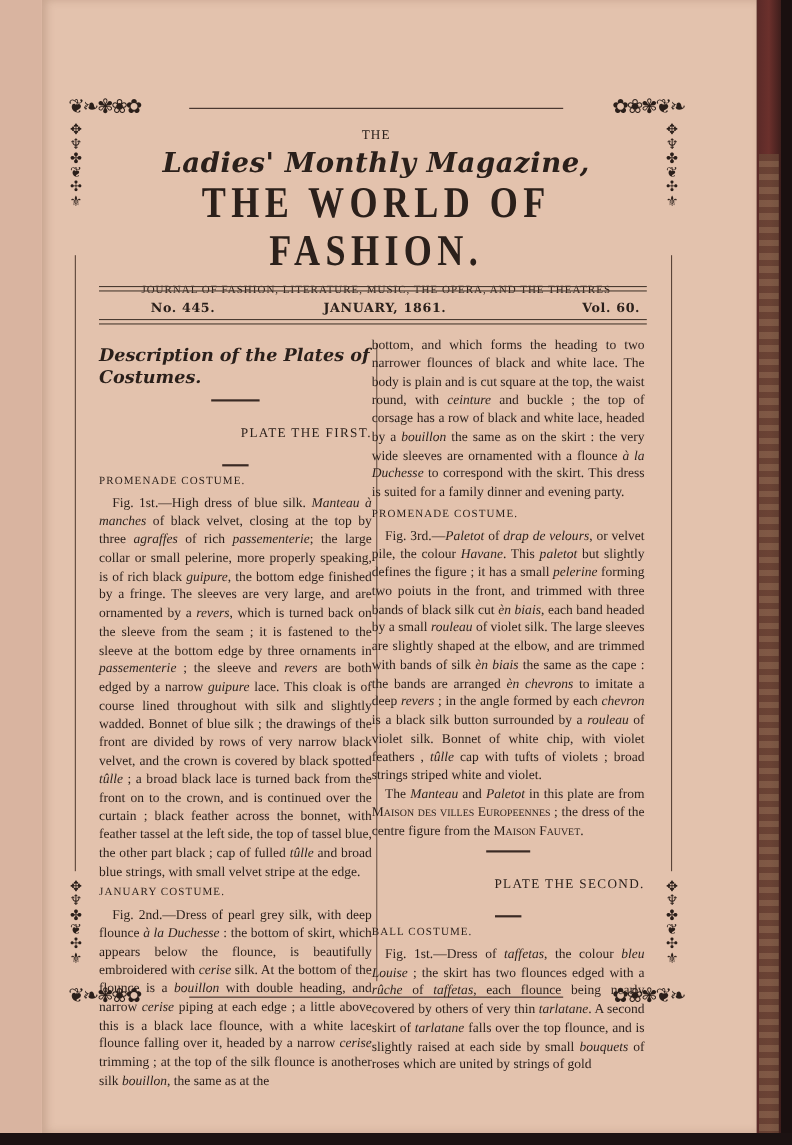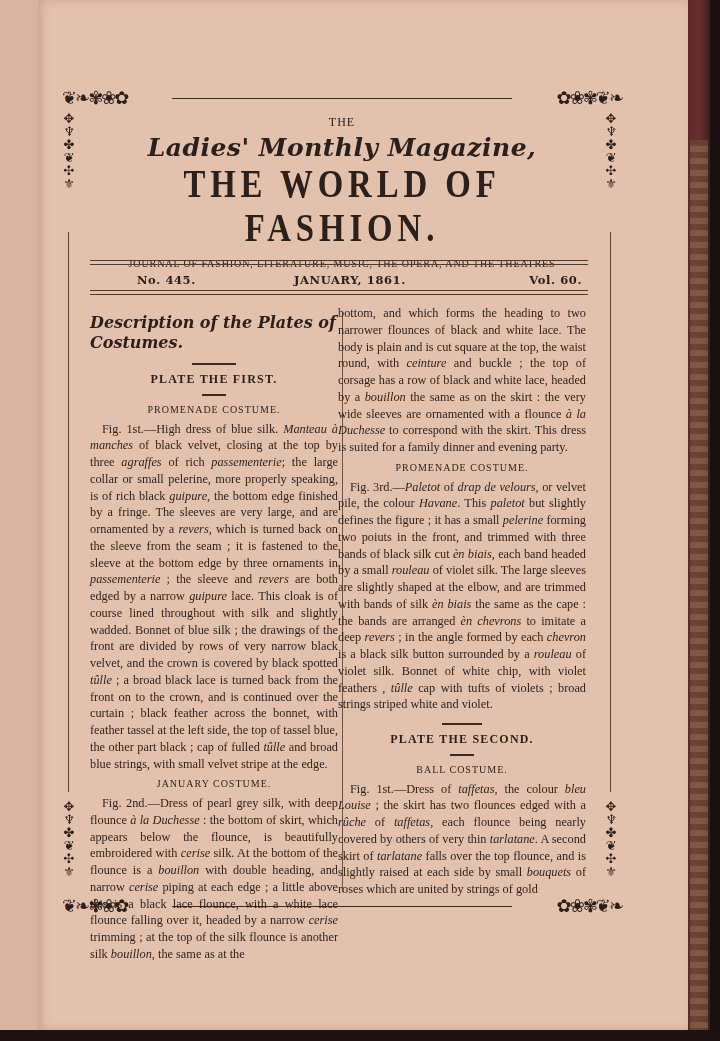--- a/index.html
+++ b/index.html
@@ -27,23 +27,23 @@
 
   .dline { position:absolute; left:90px; width:498px; height:3px; border-top:1px solid #4a3a30; border-bottom:1px solid #4a3a30; }
   .issue { position:absolute; left:96px; top:273px; width:486px; font-size:11.5px; font-weight:bold; color:#2b201b; font-family:"DejaVu Serif", serif; letter-spacing:0.6px; }
   .issue span { position:absolute; }
 
   .col { position:absolute; top:305px; width:248px; font-size:12.3px; line-height:16.75px; color:#2a1f1a; text-align:justify; }
   .col.c1 { left:90px; } .col.c2 { left:338px; }
   .col p { margin:0; text-indent:12px; }
   .col p.noind { text-indent:0; }
   .sec-title { font-family:"DejaVu Serif", serif; font-size:16px; font-style:italic; font-weight:bold; text-align:left; line-height:20px; margin:8px 0 6px; }
-  .plate { text-align:center; font-size:12px; font-weight:bold; letter-spacing:1.2px; margin:6px 0; }
+  .plate { text-align:right; font-size:12px; font-weight:normal; letter-spacing:1.2px; margin:20px 0; }
   .rule-s { width:36px; height:2px; background:#3a2a24; margin:6px auto; }
-  .costume { text-align:center; font-size:10px; letter-spacing:1px; margin:4px 0 2px; }
+  .costume { text-align:left; font-size:10px; letter-spacing:1px; margin:4px 0 2px; }
   i { font-style:italic; }
   .sc { font-variant:small-caps; }
 </style>
 </head>
 <body>
 
 <div class="left-page"></div>
 <div class="page"></div>
 <div class="binding"></div>
 <div class="binding-gilt"></div>
@@ -112,18 +112,19 @@
   <div class="costume">PROMENADE COSTUME.</div>
   <p><span>Fig. 1st.—High dress of blue silk. </span><i>Manteau à manches</i><span> of black velvet, closing at the top by three </span><i>agraffes</i><span> of rich </span><i>passementerie</i><span>; the large collar or small pelerine, more properly speaking, is of rich black </span><i>guipure</i><span>, the bottom edge finished by a fringe. The sleeves are very large, and are ornamented by a </span><i>revers</i><span>, which is turned back on the sleeve from the seam ; it is fastened to the sleeve at the bottom edge by three ornaments in </span><i>passementerie</i><span> ; the sleeve and </span><i>revers</i><span> are both edged by a narrow </span><i>guipure</i><span> lace. This cloak is of course lined throughout with silk and slightly wadded. Bonnet of blue silk ; the drawings of the front are divided by rows of very narrow black velvet, and the crown is covered by black spotted </span><i>tûlle</i><span> ; a broad black lace is turned back from the front on to the crown, and is continued over the curtain ; black feather across the bonnet, with feather tassel at the left side, the top of tassel blue, the other part black ; cap of fulled </span><i>tûlle</i><span> and broad blue strings, with small velvet stripe at the edge.</span></p>
   <div class="costume">JANUARY COSTUME.</div>
   <p><span>Fig. 2nd.—Dress of pearl grey silk, with deep flounce </span><i>à la Duchesse</i><span> : the bottom of skirt, which appears below the flounce, is beautifully embroidered with </span><i>cerise</i><span> silk. At the bottom of the flounce is a </span><i>bouillon</i><span> with double heading, and narrow </span><i>cerise</i><span> piping at each edge ; a little above this is a black lace flounce, with a white lace flounce falling over it, headed by a narrow </span><i>cerise</i><span> trimming ; at the top of the silk flounce is another silk </span><i>bouillon</i><span>, the same as at the</span></p>
 </div>
 
 <div class="col c2">
   <p class="noind"><span>bottom, and which forms the heading to two narrower flounces of black and white lace. The body is plain and is cut square at the top, the waist round, with </span><i>ceinture</i><span> and buckle ; the top of corsage has a row of black and white lace, headed by a </span><i>bouillon</i><span> the same as on the skirt : the very wide sleeves are ornamented with a flounce </span><i>à la Duchesse</i><span> to correspond with the skirt. This dress is suited for a family dinner and evening party.</span></p>
   <div class="costume">PROMENADE COSTUME.</div>
   <p><span>Fig. 3rd.—</span><i>Paletot</i><span> of </span><i>drap de velours</i><span>, or velvet pile, the colour </span><i>Havane</i><span>. This </span><i>paletot</i><span> but slightly defines the figure ; it has a small </span><i>pelerine</i><span> forming two poiuts in the front, and trimmed with three bands of black silk cut </span><i>èn biais</i><span>, each band headed by a small </span><i>rouleau</i><span> of violet silk. The large sleeves are slightly shaped at the elbow, and are trimmed with bands of silk </span><i>èn biais</i><span> the same as the cape : the bands are arranged </span><i>èn chevrons</i><span> to imitate a deep </span><i>revers</i><span> ; in the angle formed by each </span><i>chevron</i><span> is a black silk button surrounded by a </span><i>rouleau</i><span> of violet silk. Bonnet of white chip, with violet feathers , </span><i>tûlle</i><span> cap with tufts of violets ; broad strings striped white and violet.</span></p>
+  <p><span>The </span><i>Manteau</i><span> and </span><i>Paletot</i><span> in this plate are from </span><span class="sc">Maison des villes Europeennes</span><span> ; the dress of the centre figure from the </span><span class="sc">Maison Fauvet</span><span>.</span></p>
   <div class="rule-s" style="width:40px;margin-top:10px;"></div>
   <div class="plate">PLATE THE SECOND.</div>
   <div class="rule-s" style="width:24px;"></div>
   <div class="costume">BALL COSTUME.</div>
   <p><span>Fig. 1st.—Dress of </span><i>taffetas</i><span>, the colour </span><i>bleu Louise</i><span> ; the skirt has two flounces edged with a </span><i>rûche</i><span> of </span><i>taffetas</i><span>, each flounce being nearly covered by others of very thin </span><i>tarlatane</i><span>. A second skirt of </span><i>tarlatane</i><span> falls over the top flounce, and is slightly raised at each side by small </span><i>bouquets</i><span> of roses which are united by strings of gold</span></p>
 </div>
 
 </body></html>

